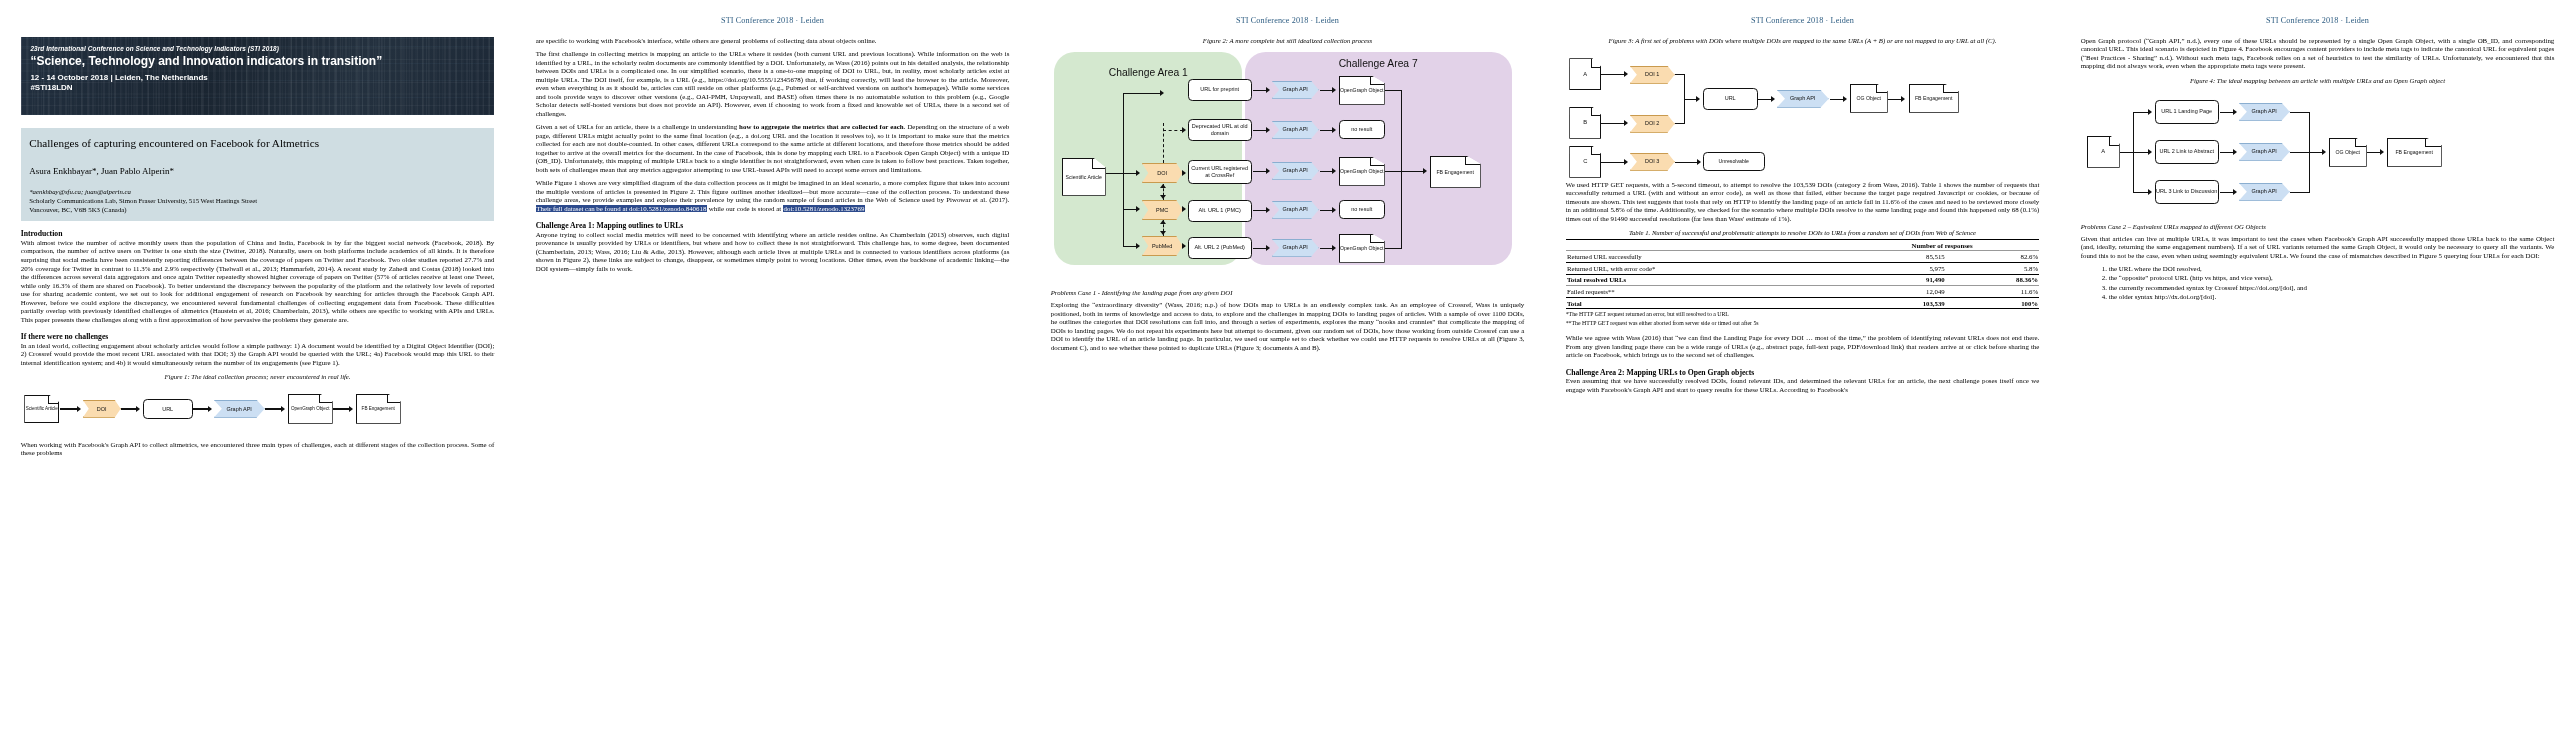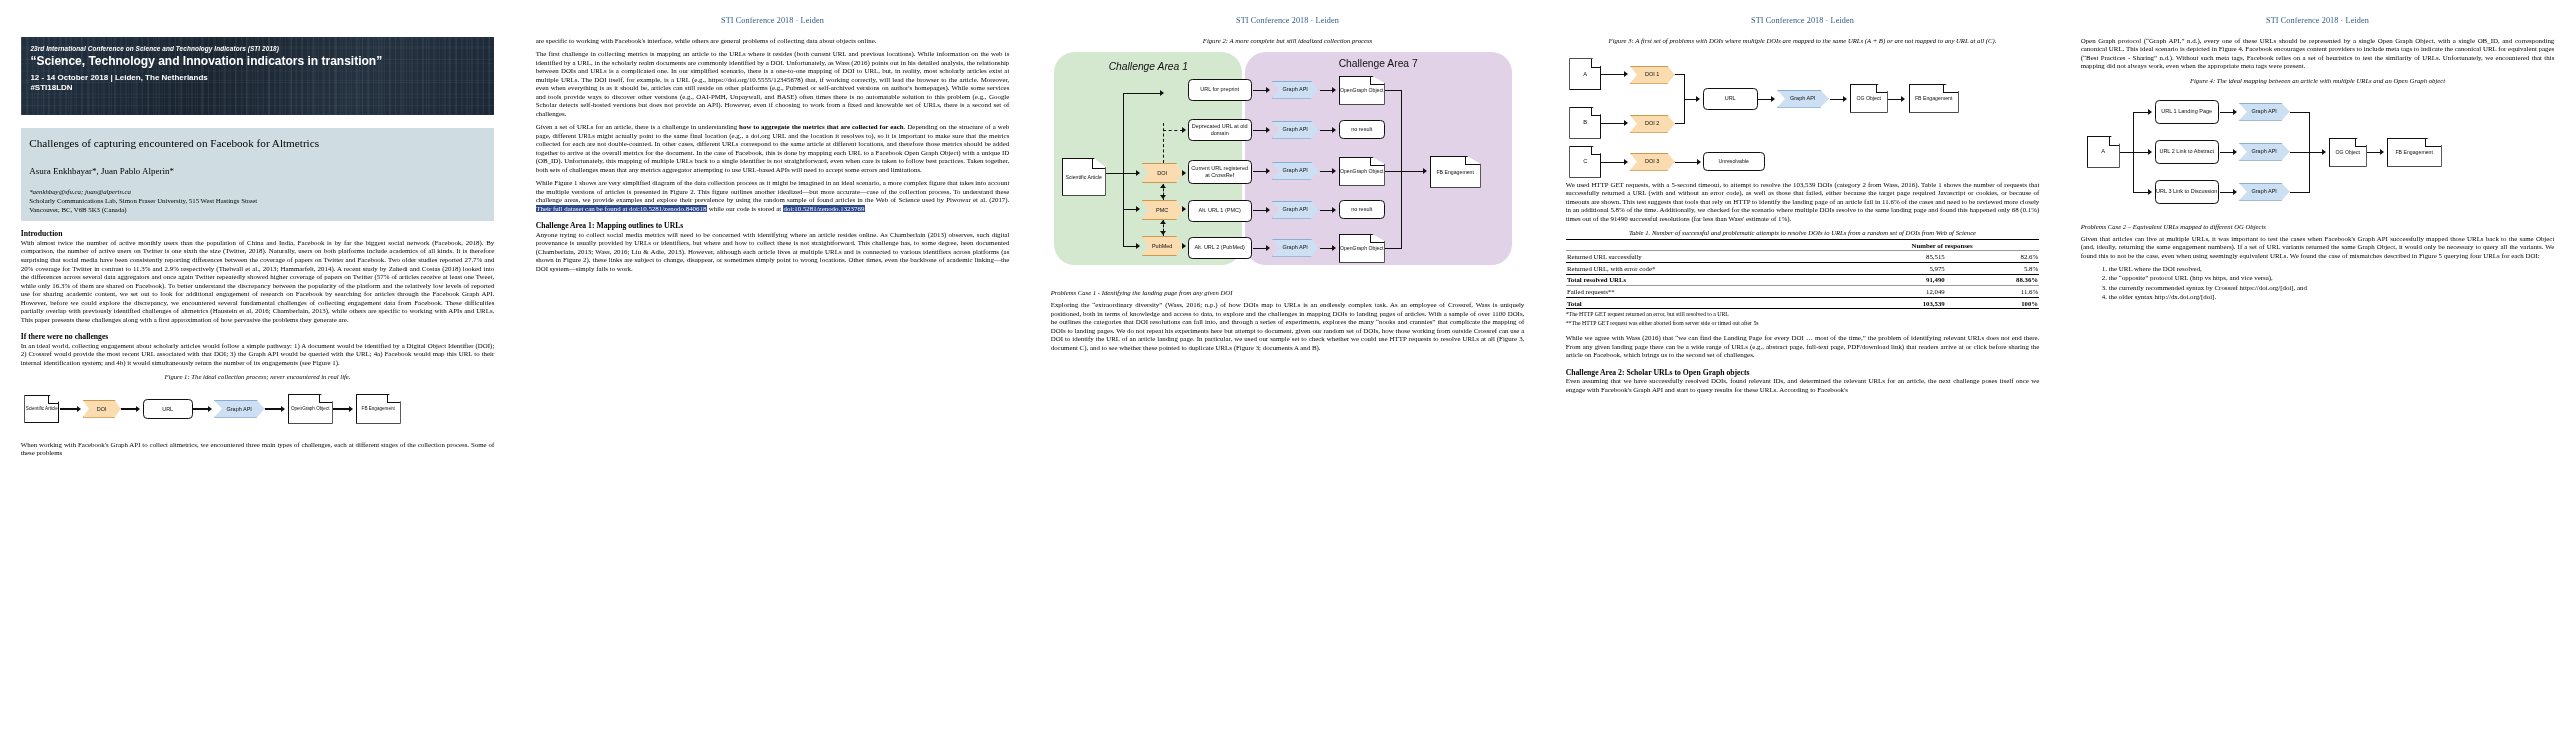--- a/index.html
+++ b/index.html
@@ -236,21 +236,21 @@
     <p class="body">Anyone trying to collect social media metrics will need to be concerned with identifying where an article resides online. As Chamberlain (2013) observes, such digital provenance is usually provided by URLs or identifiers, but where and how to collect these is not straightforward. This challenge has, to some degree, been documented (Chamberlain, 2013; Wass, 2016; Liu &amp; Adie, 2013). However, although each article lives at multiple URLs and is connected to various identifiers across platforms (as shown in Figure 2), these links are subject to change, disappear, or sometimes simply point to wrong locations. Other times, even the backbone of academic linking—the DOI system—simply fails to work.</p>
   </div>
 
   <div class="col">
     <div class="pagehead">STI Conference 2018 · Leiden</div>
     <div class="figcap">Figure 2: A more complete but still idealized collection process</div>
 
     <div class="fig" style="height:237px;">
       <div class="area green" style="left:3.6px; top:3.6px; width:188px; height:213px;"></div>
       <div class="area purple" style="left:194px; top:3.6px; width:267px; height:213px;"></div>
-      <div class="area-label" style="left:3.6px; top:12px; width:188px;font-style:italic;">Challenge Area 1</div>
+      <div class="area-label" style="left:3.6px; top:18px; width:188px;">Challenge Area 1</div>
       <div class="area-label" style="left:194px; top:9.7px; width:267px;">Challenge Area 7</div>
 
       <div class="doc-shape" style="left:11px; top:109px; width:44px; height:38px; font-size:5.2px;">Scientific Article</div>
 
       <div class="chev" style="left:91px; top:114px; width:41px; height:20.7px;">DOI</div>
       <div class="chev" style="left:91px; top:151px; width:41px; height:20.7px;">PMC</div>
       <div class="chev" style="left:91px; top:187px; width:41px; height:20.7px;">PubMed</div>
 
       <div class="ln h" style="left:55px; top:124px; width:18px;"></div>
       <div class="ln v" style="left:72px; top:44px; height:124px;"></div>
@@ -413,21 +413,21 @@
           <td class="lbl rule-mid rule-bot">Total</td>
           <td class="num rule-mid rule-bot">103,539</td>
           <td class="pct rule-mid rule-bot">100%</td>
         </tr>
       </tbody>
     </table>
     <div class="tnote">*The HTTP GET request returned an error, but still resolved to a URL</div>
     <div class="tnote">**The HTTP GET request was either aborted from server side or timed out after 5s</div>
 
     <p class="body" style="margin-top:6px;">While we agree with Wass (2016) that “we can find the Landing Page for every DOI … most of the time,” the problem of identifying relevant URLs does not end there. From any given landing page there can be a wide range of URLs (e.g., abstract page, full-text page, PDF/download link) that readers arrive at or click before sharing the article on Facebook, which brings us to the second set of challenges.</p>
-    <h2 class="sec">Challenge Area 2: Scholar URLs to Open Graph objects</h2>
+    <h2 class="sec">Challenge Area 2: Mapping URLs to Open Graph objects</h2>
     <p class="body">Even assuming that we have successfully resolved DOIs, found relevant IDs, and determined the relevant URLs for an article, the next challenge poses itself once we engage with Facebook's Graph API and start to query results for these URLs. According to Facebook's</p>
   </div>
 
   <div class="col">
     <div class="pagehead">STI Conference 2018 · Leiden</div>
     <p class="body">Open Graph protocol (“Graph API,” n.d.), every one of these URLs should be represented by a single Open Graph Object, with a single OB_ID, and corresponding canonical URL. This ideal scenario is depicted in Figure 4. Facebook encourages content providers to include meta tags to indicate the canonical URL for equivalent pages (“Best Practices - Sharing” n.d.). Without such meta tags, Facebook relies on a set of heuristics to test the similarity of URLs. Unfortunately, we encountered that this mapping did not always work, even when the appropriate meta tags were present.</p>
 
     <div class="figcap">Figure 4: The ideal mapping between an article with multiple URLs and an Open Graph object</div>
 
     <div class="fig" style="height:128px;">

